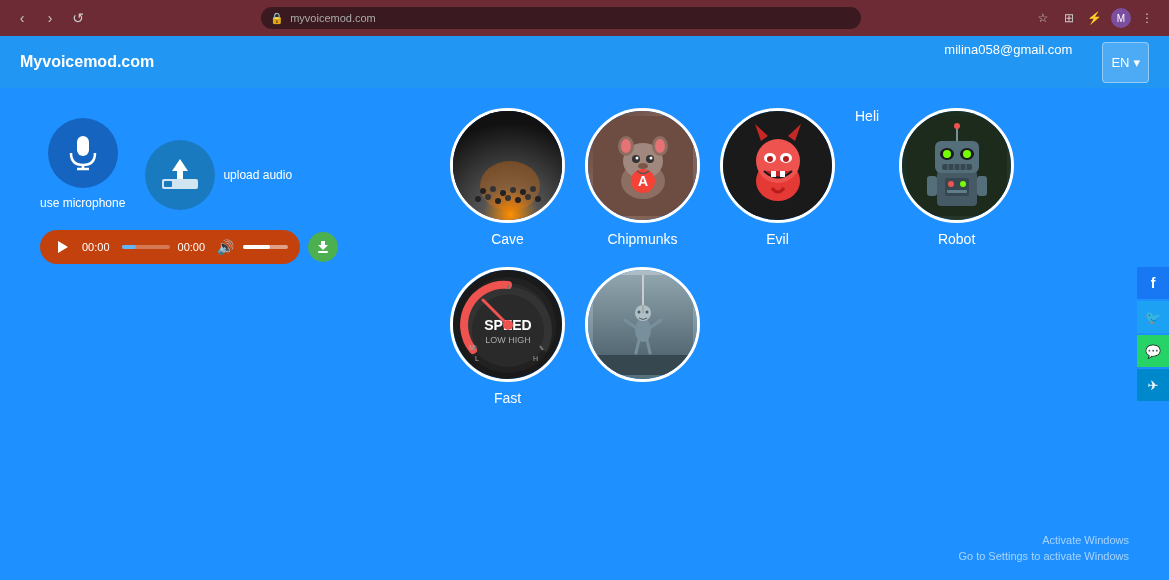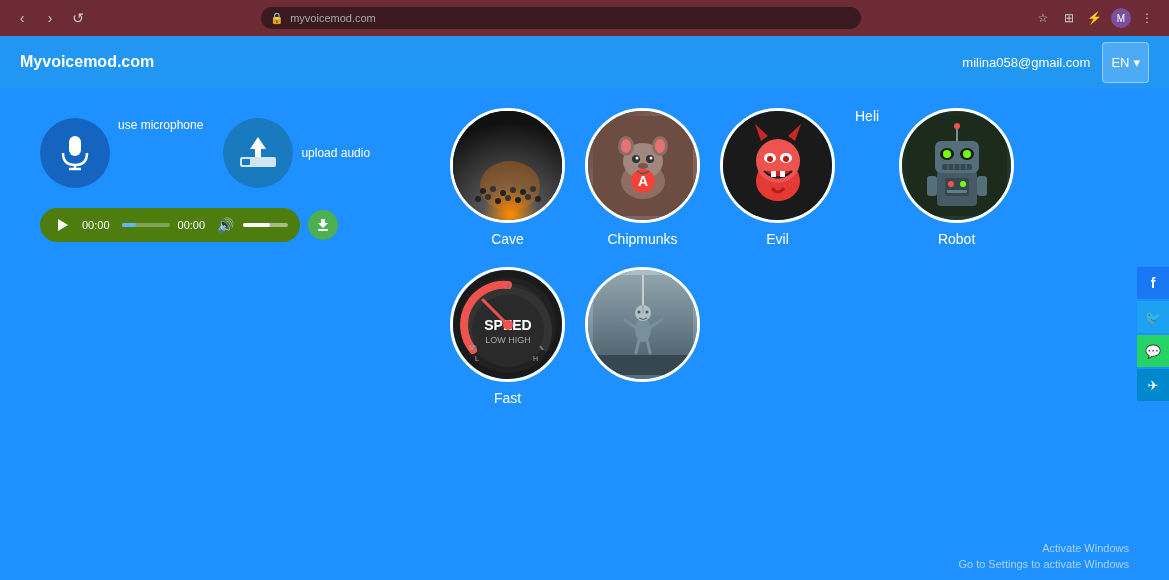--- a/index.html
+++ b/index.html
@@ -90,22 +90,21 @@
     }
 
     .app-logo {
       color: white;
       font-size: 16px;
       font-weight: bold;
     }
 
     .app-header-right {
       display: flex;
-      align-items: center;
-      gap: 12px;
+      gap: 30px;
     }
 
     .app-email {
       color: white;
       font-size: 13px;
     }
 
     .lang-selector {
       background: rgba(255,255,255,0.2);
       border: 1px solid rgba(255,255,255,0.4);
@@ -136,22 +135,22 @@
     }
 
     .mic-upload-row {
       display: flex;
       gap: 20px;
       align-items: flex-end;
     }
 
     .mic-btn {
       display: flex;
-      flex-direction: row;
-      align-items: flex-start;
+      flex-direction: column;
+      align-items: center;
       gap: 8px;
       cursor: pointer;
     }
 
     .mic-circle {
       width: 70px;
       height: 70px;
       border-radius: 50%;
       background: #1565c0;
       display: flex;
@@ -188,21 +187,21 @@
     }
 
     .upload-label {
       color: white;
       font-size: 12px;
       text-align: center;
     }
 
     
     .audio-player {
-      background: #4d7c0f;
+      background: #c2410c;
       border-radius: 20px;
       padding: 6px 12px;
       display: flex;
       align-items: center;
       gap: 8px;
       width: 260px;
     }
 
     .play-btn {
       width: 22px;
@@ -327,21 +326,21 @@
     }
 
     .social-btn.fb { background: #1877f2; }
     .social-btn.tw { background: #1da1f2; }
     .social-btn.wa { background: #25d366; }
     .social-btn.tg { background: #0088cc; }
 
     
     .windows-watermark {
       position: absolute;
-      bottom: 8px;
+      bottom: 16px;
       right: 40px;
       color: rgba(255,255,255,0.6);
       font-size: 11px;
       text-align: right;
       line-height: 1.4;
     }
 
     .cave-scene {
       width: 100%;
       height: 100%;

